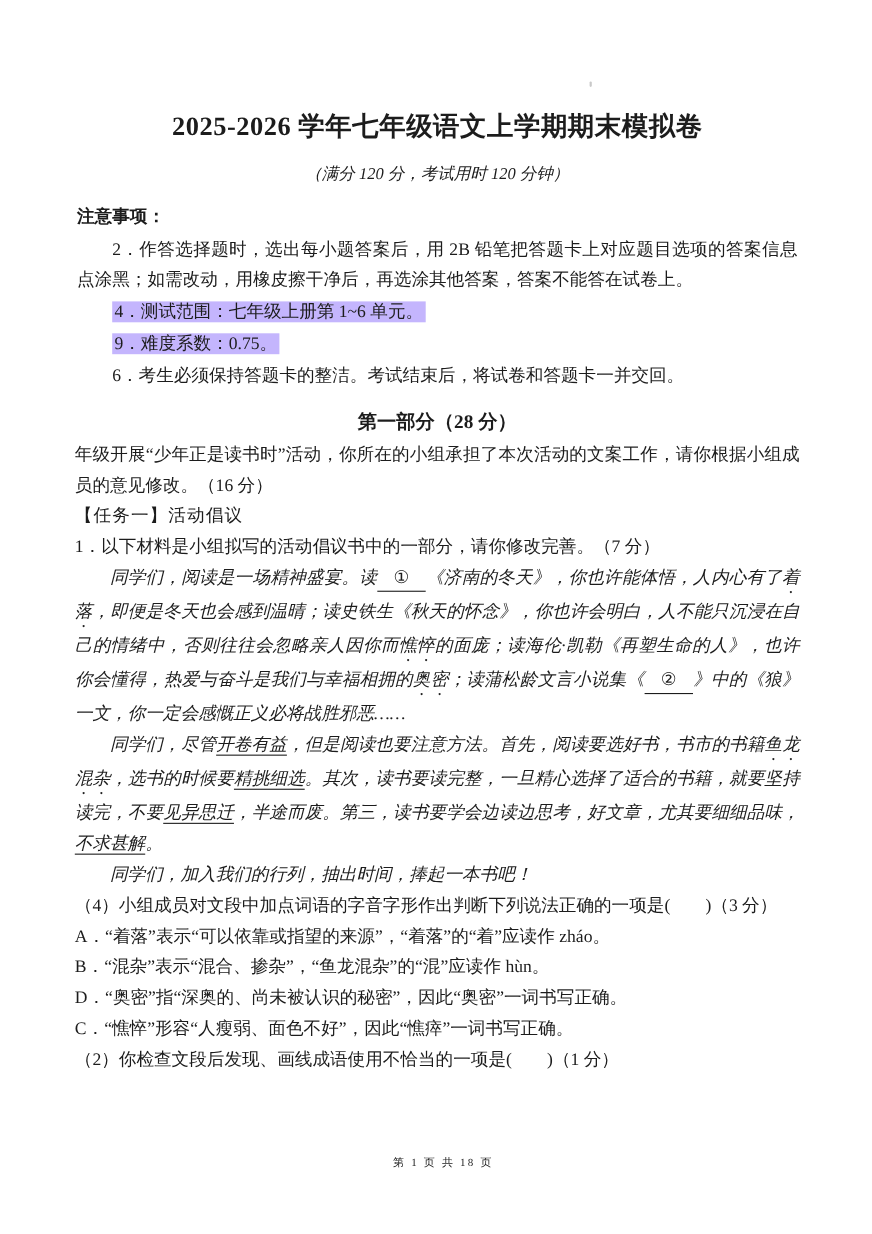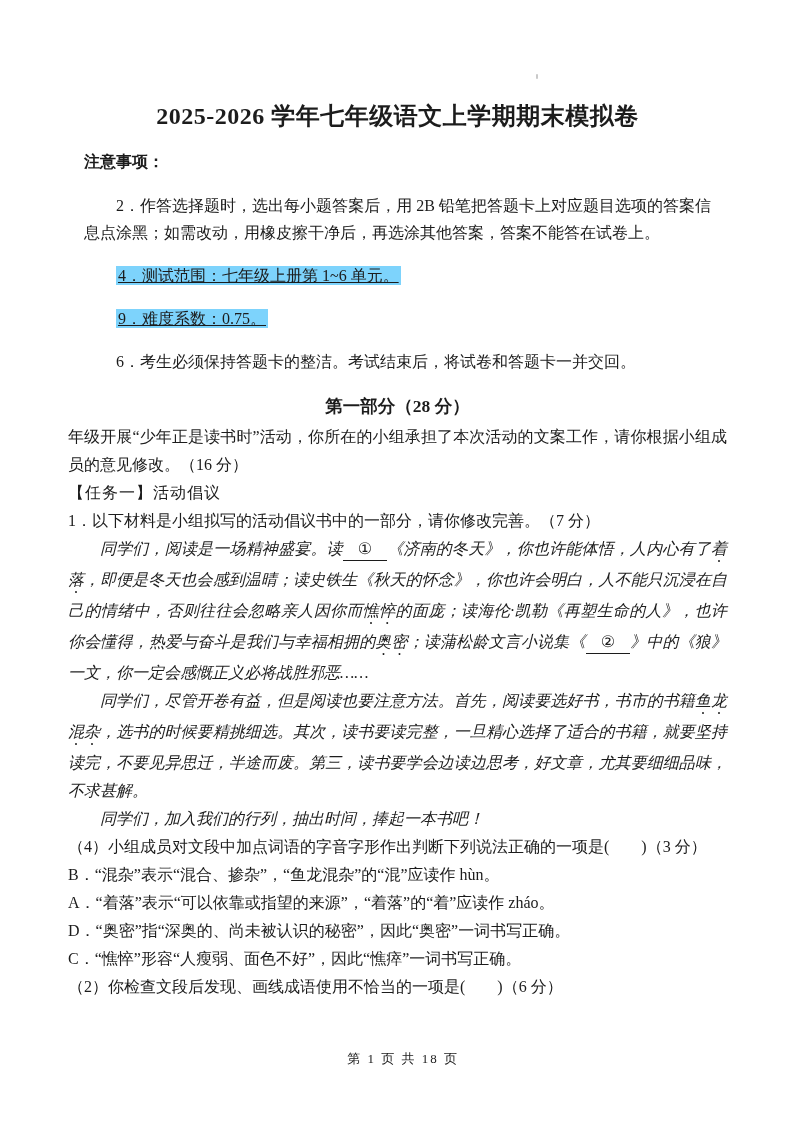--- a/index.html
+++ b/index.html
@@ -23,75 +23,76 @@
     letter-spacing: 0.5px;
     font-family: Liberation Serif, serif;
   }
   .doc-subtitle {
     margin: 0 0 12px 0;
     text-align: center;
     font-size: 15px;
     font-style: italic;
     line-height: 26px;
   }
-  .notices p { margin: 16px; line-height: 27px; text-align: justify; }
+  .notices p { margin: 2px; line-height: 27px; text-align: justify; }
   .notice-heading { font-weight: bold; line-height: 28px !important; }
   .indent { text-indent: 2em; }
-  .hl { background: #7dd3fc; padding: 1px 2px; text-decoration: underline; }
+  .hl { background: #c4b5fd; padding: 1px 2px; }
   .section-heading {
     margin: 13px 0 2px 0;
     text-align: center;
     font-weight: bold;
     font-size: 17.5px;
     line-height: 30px;
   }
   .main p { margin: 0; line-height: 28px; text-align: justify; }
   .task-heading { text-align: left; letter-spacing: 1px; }
   .kaiti { font-style: italic; }
   .run-plain { }
   .run-dot {
     -webkit-text-emphasis: filled dot #1c1c1c;
     -webkit-text-emphasis-position: under right;
     text-emphasis: filled dot #1c1c1c;
     text-emphasis-position: under right;
   }
-  .run-underline { text-underline-offset: 4px; margin-top: 23px; }
+  .run-underline { text-decoration: underline; text-underline-offset: 4px; margin-top: 23px; }
   .run-blank {
     display: inline-block;
     border-bottom: 1px solid #1c1c1c;
     padding: 0 15px;
     text-indent: 0;
     font-style: normal;
     line-height: 22px;
   }
   .footer {
     position: absolute;
     left: 13px; right: 0;
     top: 1050px;
     text-align: center;
-    font-size: 13px;
+    font-size: 10px;
     color: #222;
     letter-spacing: 2px;
   }
   .stray-mark {
     position: absolute;
     left: 536px; top: 74px;
     width: 2px; height: 5px;
     background: #c9c9c9;
     border-radius: 1px;
   }
 </style>
 </head>
 <body>
 
 <div class="page">
 
   <div class="stray-mark"></div>
 
   <h1 class="doc-title">2025-2026 学年七年级语文上学期期末模拟卷</h1>
+  <p class="doc-subtitle">（满分 120 分，考试用时 120 分钟）</p>
 
   <div class="notices">
     <p class="notice-heading">注意事项：</p>
     <p class="indent">2．作答选择题时，选出每小题答案后，用 2B 铅笔把答题卡上对应题目选项的答案信息点涂黑；如需改动，用橡皮擦干净后，再选涂其他答案，答案不能答在试卷上。</p>
     <p class="indent"><span class="hl">4．测试范围：七年级上册第 1~6 单元。</span></p>
     <p class="indent"><span class="hl">9．难度系数：0.75。</span></p>
     <p class="indent">6．考生必须保持答题卡的整洁。考试结束后，将试卷和答题卡一并交回。</p>
   </div>
 
   <h2 class="section-heading">第一部分（28 分）</h2>
@@ -99,23 +100,23 @@
   <div class="main">
     <p>年级开展“少年正是读书时”活动，你所在的小组承担了本次活动的文案工作，请你根据小组成员的意见修改。（16 分）</p>
     <p class="task-heading">【任务一】活动倡议</p>
     <p>1．以下材料是小组拟写的活动倡议书中的一部分，请你修改完善。（7 分）</p>
 
     <p class="indent kaiti"><span class="run-plain">同学们，阅读是一场精神盛宴。读</span><span class="run-blank">①</span><span class="run-plain">《济南的冬天》，你也许能体悟，人内心有了</span><span class="run-dot">着落</span><span class="run-plain">，即便是冬天也会感到温晴；读史铁生《秋天的怀念》，你也许会明白，人不能只沉浸在自己的情绪中，否则往往会忽略亲人因你而</span><span class="run-dot">憔悴</span><span class="run-plain">的面庞；读海伦·凯勒《再塑生命的人》，也许你会懂得，热爱与奋斗是我们与幸福相拥的</span><span class="run-dot">奥密</span><span class="run-plain">；读蒲松龄文言小说集《</span><span class="run-blank">②</span><span class="run-plain">》中的《狼》一文，你一定会感慨正义必将战胜邪恶……</span></p>
     <p class="indent kaiti"><span class="run-plain">同学们，尽管</span><span class="run-underline">开卷有益</span><span class="run-plain">，但是阅读也要注意方法。首先，阅读要选好书，书市的书籍</span><span class="run-dot">鱼龙混杂</span><span class="run-plain">，选书的时候要</span><span class="run-underline">精挑细选</span><span class="run-plain">。其次，读书要读完整，一旦精心选择了适合的书籍，就要坚持读完，不要</span><span class="run-underline">见异思迁</span><span class="run-plain">，半途而废。第三，读书要学会边读边思考，好文章，尤其要细细品味，</span><span class="run-underline">不求甚解</span><span class="run-plain">。</span></p>
     <p class="indent kaiti">同学们，加入我们的行列，抽出时间，捧起一本书吧！</p>
 
     <p>（4）小组成员对文段中加点词语的字音字形作出判断下列说法正确的一项是(　　)（3 分）</p>
+    <p>A．“着落”表示“可以依靠或指望的来源”，“着落”的“着”应读作 zháo。</p>
     <p>B．“混杂”表示“混合、掺杂”，“鱼龙混杂”的“混”应读作 hùn。</p>
-    <p>A．“着落”表示“可以依靠或指望的来源”，“着落”的“着”应读作 zháo。</p>
     <p>D．“奥密”指“深奥的、尚未被认识的秘密”，因此“奥密”一词书写正确。</p>
     <p>C．“憔悴”形容“人瘦弱、面色不好”，因此“憔瘁”一词书写正确。</p>
 
-    <p>（2）你检查文段后发现、画线成语使用不恰当的一项是(　　)（6 分）</p>
+    <p>（2）你检查文段后发现、画线成语使用不恰当的一项是(　　)（1 分）</p>
 
   </div>
 
   <div class="footer">第 1 页 共 18 页</div>
 </div>
 
 </body></html>

